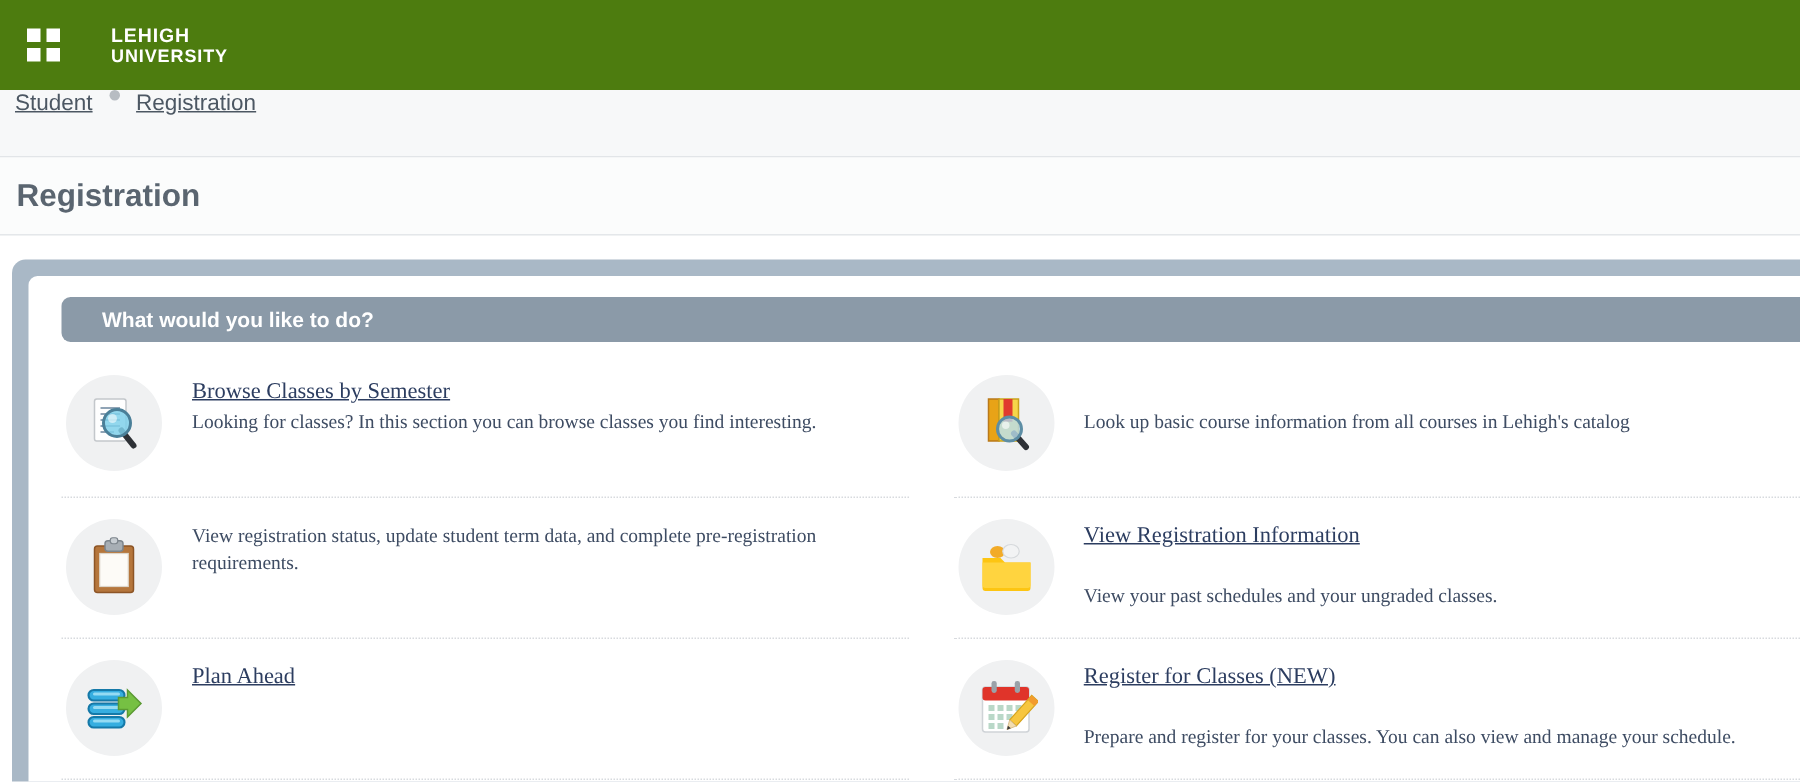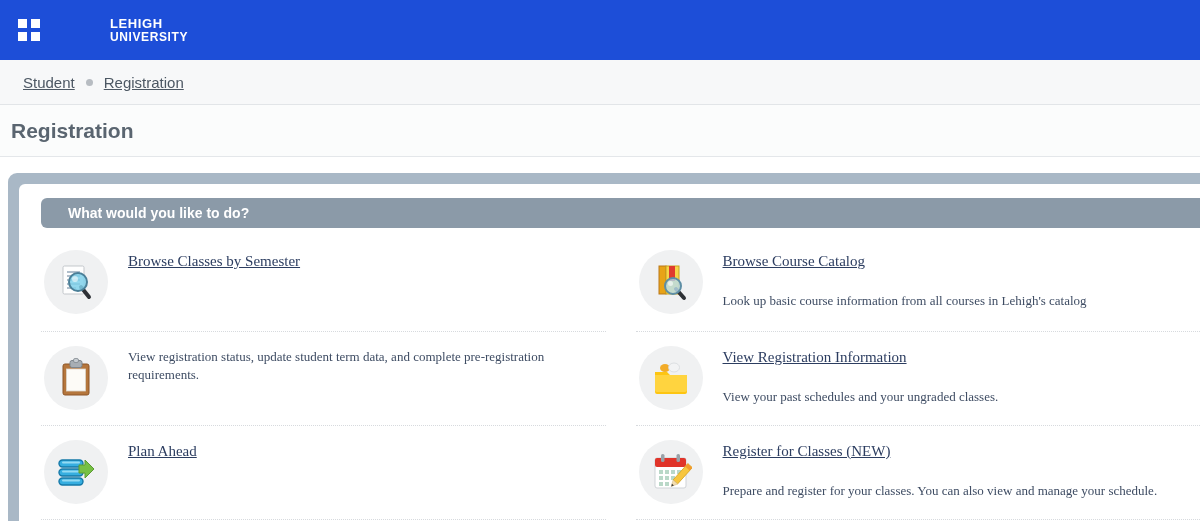--- a/index.html
+++ b/index.html
@@ -8,25 +8,24 @@
     width: 1200px;
     height: 521px;
     overflow: hidden;
     background: #ffffff;
     font-family: "Liberation Sans", sans-serif;
   }
 
   
   .brandbar {
     height: 60px;
-    background: #1d4ed8;
+    background: #4d7c0f;
     display: flex;
     align-items: center;
     padding-left: 18px;
-    gap: 36px;
   }
   .grid-icon {
     width: 22px; height: 22px;
     display: grid;
     grid-template-columns: 9px 9px;
     grid-template-rows: 9px 9px;
     gap: 4px;
     margin-right: 34px;
     cursor: pointer;
   }
@@ -38,22 +37,21 @@
   }
   .brand-line1 { font-size: 13px; font-weight: bold; }
   .brand-line2 { font-size: 12px; font-weight: bold; }
 
   
   .breadcrumb {
     height: 45px;
     background: #f7f8f9;
     border-bottom: 1px solid #e2e5e8;
     display: flex;
-    align-items: center;
-    padding-left: 23px;
+    padding-left: 10px;
     gap: 11px;
   }
   .crumb {
     font-size: 15px;
     color: #4c5763;
     text-decoration: underline;
     cursor: pointer;
   }
   .crumb-dot {
     width: 7px; height: 7px;
@@ -202,37 +200,37 @@
               <line x1="12" y1="23" x2="25" y2="23"></line>
               <line x1="12" y1="27" x2="21" y2="27"></line>
             </g>
             <line x1="26" y1="26" x2="34" y2="36" stroke="#2e3136" stroke-width="4" stroke-linecap="round"></line>
             <circle cx="23" cy="21" r="9" fill="#7fd0ea" fill-opacity="0.85" stroke="#4a7f98" stroke-width="2"></circle>
             <circle cx="20" cy="18" r="3" fill="#ffffff" fill-opacity="0.55"></circle>
           </svg>
         </div>
         <div class="menu-text">
           <a class="menu-link">Browse Classes by Semester</a>
+          <div class="menu-desc">Looking for classes? In this section you can browse classes you find interesting.</div>
         </div>
       </div>
 
       <div class="menu-item col-right">
         <div class="icon-circle">
           <svg width="42" height="42" viewBox="0 0 42 42">
             <rect x="9" y="5" width="7" height="28" fill="#e8a317" stroke="#b9791a" stroke-width="1"></rect>
             <rect x="16" y="5" width="13" height="28" fill="#f6d64a" stroke="#c9a21c" stroke-width="1"></rect>
             <rect x="19" y="5" width="6" height="15" fill="#e03b2e"></rect>
             <polygon points="19,20 22,17 25,20" fill="#b92a20"></polygon>
             <line x1="26" y1="28" x2="34" y2="37" stroke="#2e3136" stroke-width="4" stroke-linecap="round"></line>
             <circle cx="23" cy="25" r="8" fill="#b8dcea" fill-opacity="0.82" stroke="#5d8ea5" stroke-width="2"></circle>
             <circle cx="20.5" cy="22.5" r="2.5" fill="#ffffff" fill-opacity="0.6"></circle>
           </svg>
         </div>
         <div class="menu-text">
-          <a class="menu-link">Browse Course Catalog</a>
           <div class="menu-desc">Look up basic course information from all courses in Lehigh's catalog</div>
         </div>
       </div>
 
       <div class="menu-item col-left">
         <div class="icon-circle">
           <svg width="42" height="42" viewBox="0 0 42 42">
             <rect x="8" y="7" width="26" height="31" rx="2" fill="#b5763c" stroke="#8d5526" stroke-width="1"></rect>
             <rect x="11.5" y="12" width="19" height="22" fill="#fdfbf7" stroke="#ddd6cb" stroke-width="0.8"></rect>
             <rect x="15" y="3.5" width="12" height="7" rx="2" fill="#a7aeb4" stroke="#7d858c" stroke-width="1"></rect>

